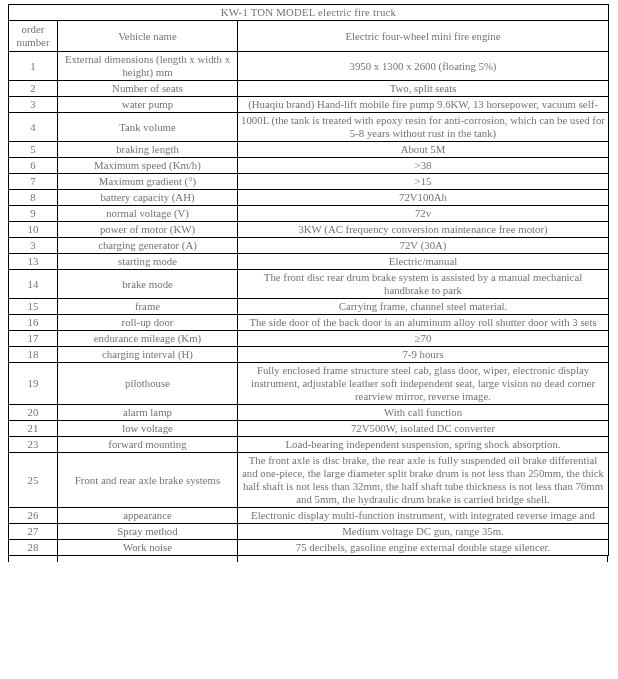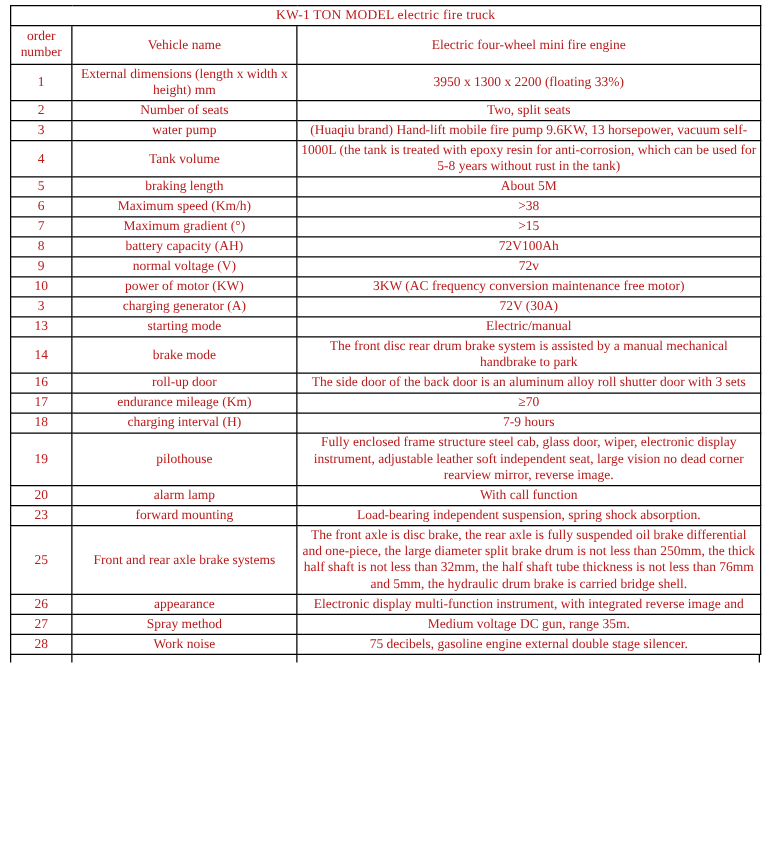--- a/index.html
+++ b/index.html
@@ -1,19 +1,19 @@
 <!DOCTYPE html>
 <html><head>
 <meta charset="utf-8">
 <style>
   html,body{margin:0;padding:0;background:#ffffff;}
   .page{
     width:618px;height:679px;background:#ffffff;position:relative;
     font-family:"Liberation Serif","DejaVu Serif",serif;
-    color:#b91c1c;overflow:hidden;
+    color:#737373;overflow:hidden;
   }
   .table-wrap{position:absolute;left:8px;top:4px;width:600px;}
   table.spec{border-collapse:collapse;table-layout:fixed;width:600px;}
   table.spec td{
     border:1px solid #000000;
     text-align:center;
     font-size:10.8px;
     line-height:13px;
     padding:1px 3px;
     vertical-align:middle;
@@ -49,21 +49,21 @@
         </tr>
         <tr class="hdr">
           <td>order number</td>
           <td>Vehicle name</td>
           <td>Electric four-wheel mini fire engine</td>
         </tr>
 
       <tr>
             <td>1</td>
             <td>External dimensions (length x width x height) mm</td>
-            <td>3950 x 1300 x 2200 (floating 33%)</td>
+            <td>3950 x 1300 x 2600 (floating 5%)</td>
           </tr>
           <tr>
             <td>2</td>
             <td>Number of seats</td>
             <td>Two, split seats</td>
           </tr>
           <tr>
             <td>3</td>
             <td>water pump</td>
             <td>(Huaqiu brand) Hand-lift mobile fire pump 9.6KW, 13 horsepower, vacuum self-</td>
@@ -112,20 +112,25 @@
             <td>13</td>
             <td>starting mode</td>
             <td>Electric/manual</td>
           </tr>
           <tr>
             <td>14</td>
             <td>brake mode</td>
             <td>The front disc rear drum brake system is assisted by a manual mechanical handbrake to park</td>
           </tr>
           <tr>
+            <td>15</td>
+            <td>frame</td>
+            <td>Carrying frame, channel steel material.</td>
+          </tr>
+          <tr>
             <td>16</td>
             <td>roll-up door</td>
             <td>The side door of the back door is an aluminum alloy roll shutter door with 3 sets</td>
           </tr>
           <tr>
             <td>17</td>
             <td>endurance mileage (Km)</td>
             <td>≥70</td>
           </tr>
           <tr>
@@ -135,20 +140,25 @@
           </tr>
           <tr>
             <td>19</td>
             <td>pilothouse</td>
             <td>Fully enclosed frame structure steel cab, glass door, wiper, electronic display instrument, adjustable leather soft independent seat, large vision no dead corner rearview mirror, reverse image.</td>
           </tr>
           <tr>
             <td>20</td>
             <td>alarm lamp</td>
             <td>With call function</td>
+          </tr>
+          <tr>
+            <td>21</td>
+            <td>low voltage</td>
+            <td>72V500W, isolated DC converter</td>
           </tr>
           <tr>
             <td>23</td>
             <td>forward mounting</td>
             <td>Load-bearing independent suspension, spring shock absorption.</td>
           </tr>
           <tr>
             <td>25</td>
             <td>Front and rear axle brake systems</td>
             <td>The front axle is disc brake, the rear axle is fully suspended oil brake differential and one-piece, the large diameter split brake drum is not less than 250mm, the thick half shaft is not less than 32mm, the half shaft tube thickness is not less than 76mm and 5mm, the hydraulic drum brake is carried bridge shell.</td>

